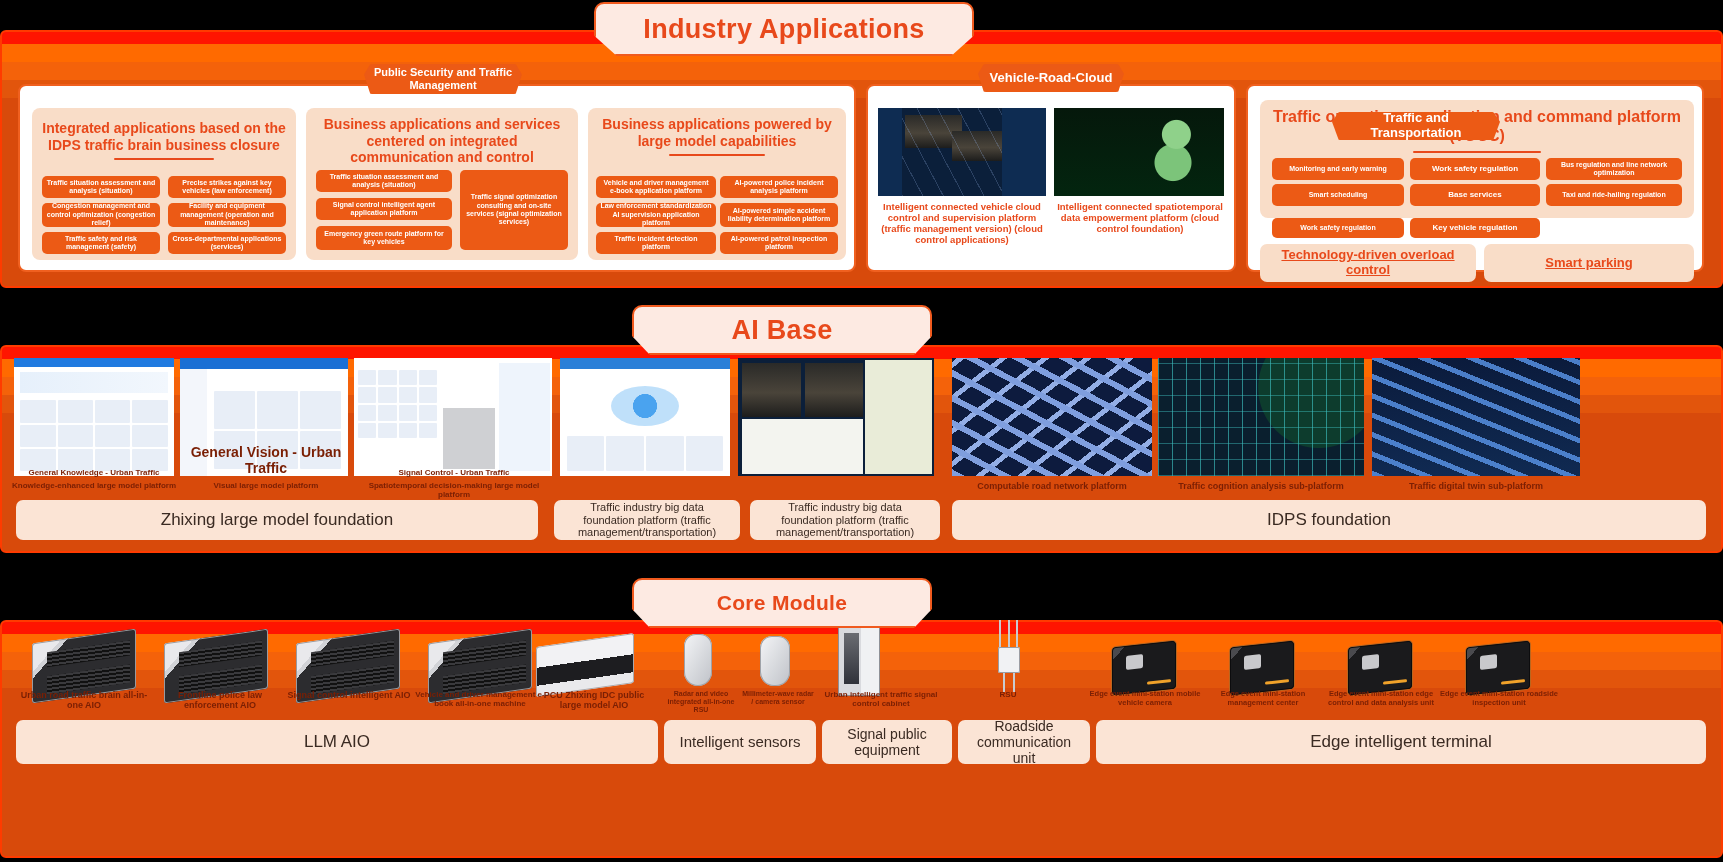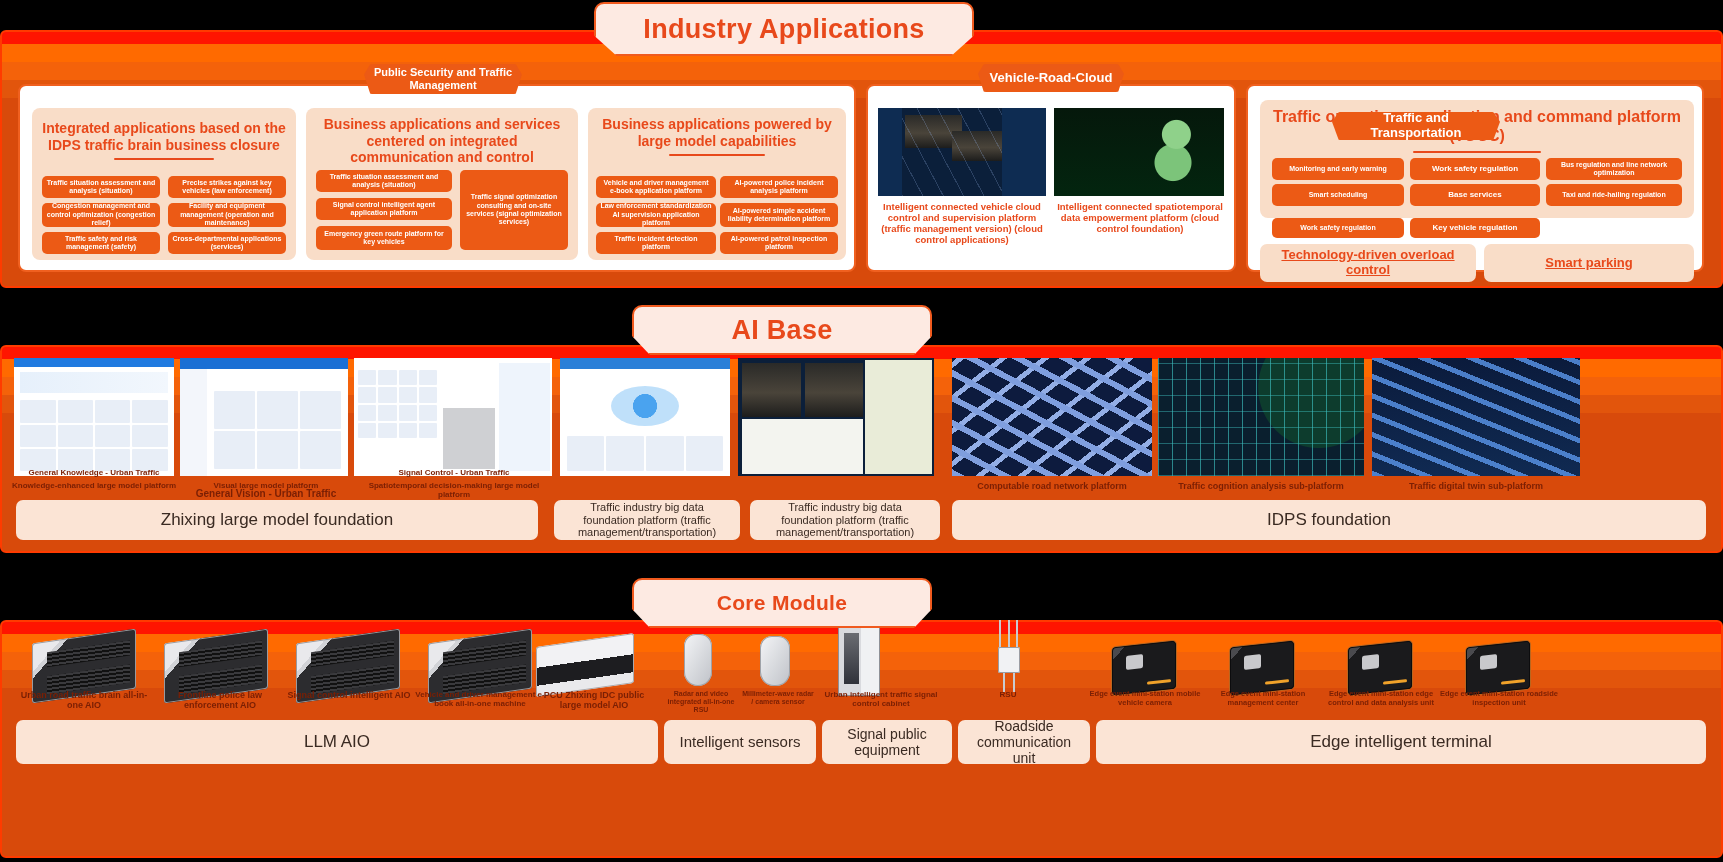--- a/index.html
+++ b/index.html
@@ -424,21 +424,21 @@
     </div>
   <div class="shot blue" style="left:1158px; top:358px; width:206px; height:118px;">
       <div class="citymap"></div>
     </div>
   <div class="shot blue" style="left:1372px; top:358px; width:208px; height:118px;">
       <div class="twin"></div>
     </div>
 
   <div class="cap onband" style="left:10px; top:468px; width:168px; font-size:8px;">General Knowledge - Urban Traffic</div>
   <div class="cap onband" style="left:10px; top:481px; width:168px; font-size:8px;">Knowledge-enhanced large model platform</div>
-  <div class="cap onband" style="left:184px; top:488px; width:164px; font-size:10px;">General Vision - Urban Traffic</div>
+  <div class="cap onband" style="left:184px; top:444px; width:164px; font-size:14px;">General Vision - Urban Traffic</div>
   <div class="cap onband" style="left:184px; top:481px; width:164px; font-size:8px;">Visual large model platform</div>
   <div class="cap onband" style="left:356px; top:468px; width:196px; font-size:8px;">Signal Control - Urban Traffic</div>
   <div class="cap onband" style="left:356px; top:481px; width:196px; font-size:8px;">Spatiotemporal decision-making large model platform</div>
   <div class="cap onband" style="left:952px; top:481px; width:200px; font-size:9px;">Computable road network platform</div>
   <div class="cap onband" style="left:1158px; top:481px; width:206px; font-size:9px;">Traffic cognition analysis sub-platform</div>
   <div class="cap onband" style="left:1372px; top:481px; width:208px; font-size:9px;">Traffic digital twin sub-platform</div>
 
   <div class="flabel" style="left:16px; top:500px; width:522px; height:40px;">
     <span>Zhixing large model foundation</span>
   </div>

